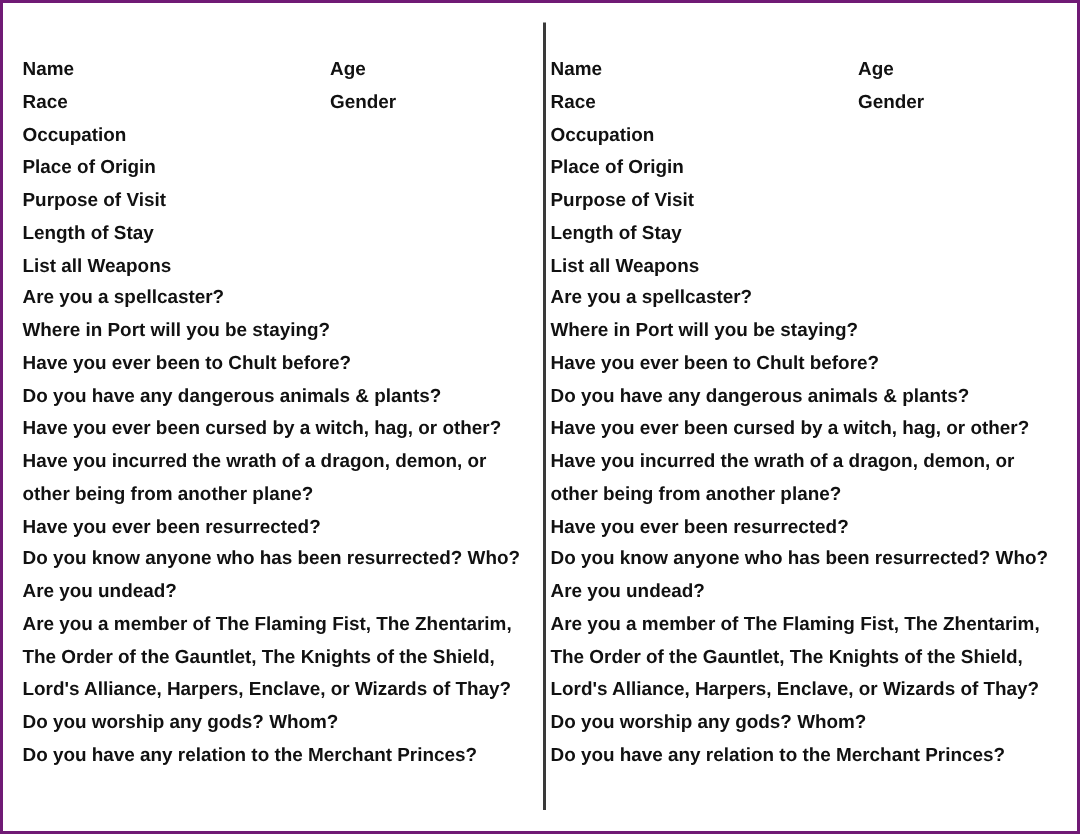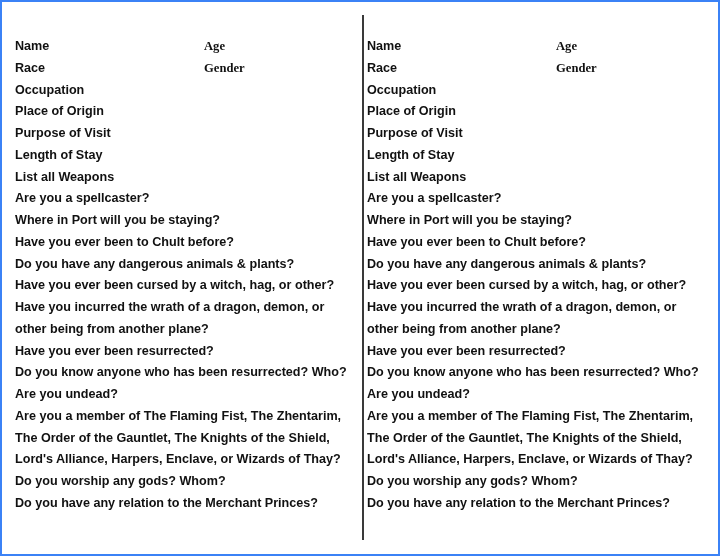--- a/index.html
+++ b/index.html
@@ -12,21 +12,21 @@
       height: 556px;
       position: relative;
       overflow: hidden;
       font-family: "Liberation Sans", "DejaVu Sans", sans-serif;
     }
     .page {
       position: absolute;
       left: 0; top: 0;
       width: 716px;
       height: 552px;
-      border: 2px solid #3b82f6;
+      border: 2px solid #701a75;
       background: #ffffff;
     }
     .divider {
       position: absolute;
       left: 360px;
       top: 13px;
       width: 1.5px;
       height: 525px;
       background: #3a3a3a;
     }
@@ -41,23 +41,22 @@
       position: relative;
       height: 21.75px;
       line-height: 21.75px;
       font-size: 12.6px;
       font-weight: bold;
       color: #111111;
       white-space: nowrap;
     }
     .line .second {
       position: absolute;
-      left: 189px;
+      left: 205px;
       top: 0;
-      font-family: Liberation Serif, serif;
     }
   </style>
 </head>
 <body>
 
 <div class="page">
   <div class="column col-left">
       <div class="line"><span>Name</span><span class="second">Age</span></div>
       <div class="line"><span>Race</span><span class="second">Gender</span></div>
       <div class="line"><span>Occupation</span></div>

